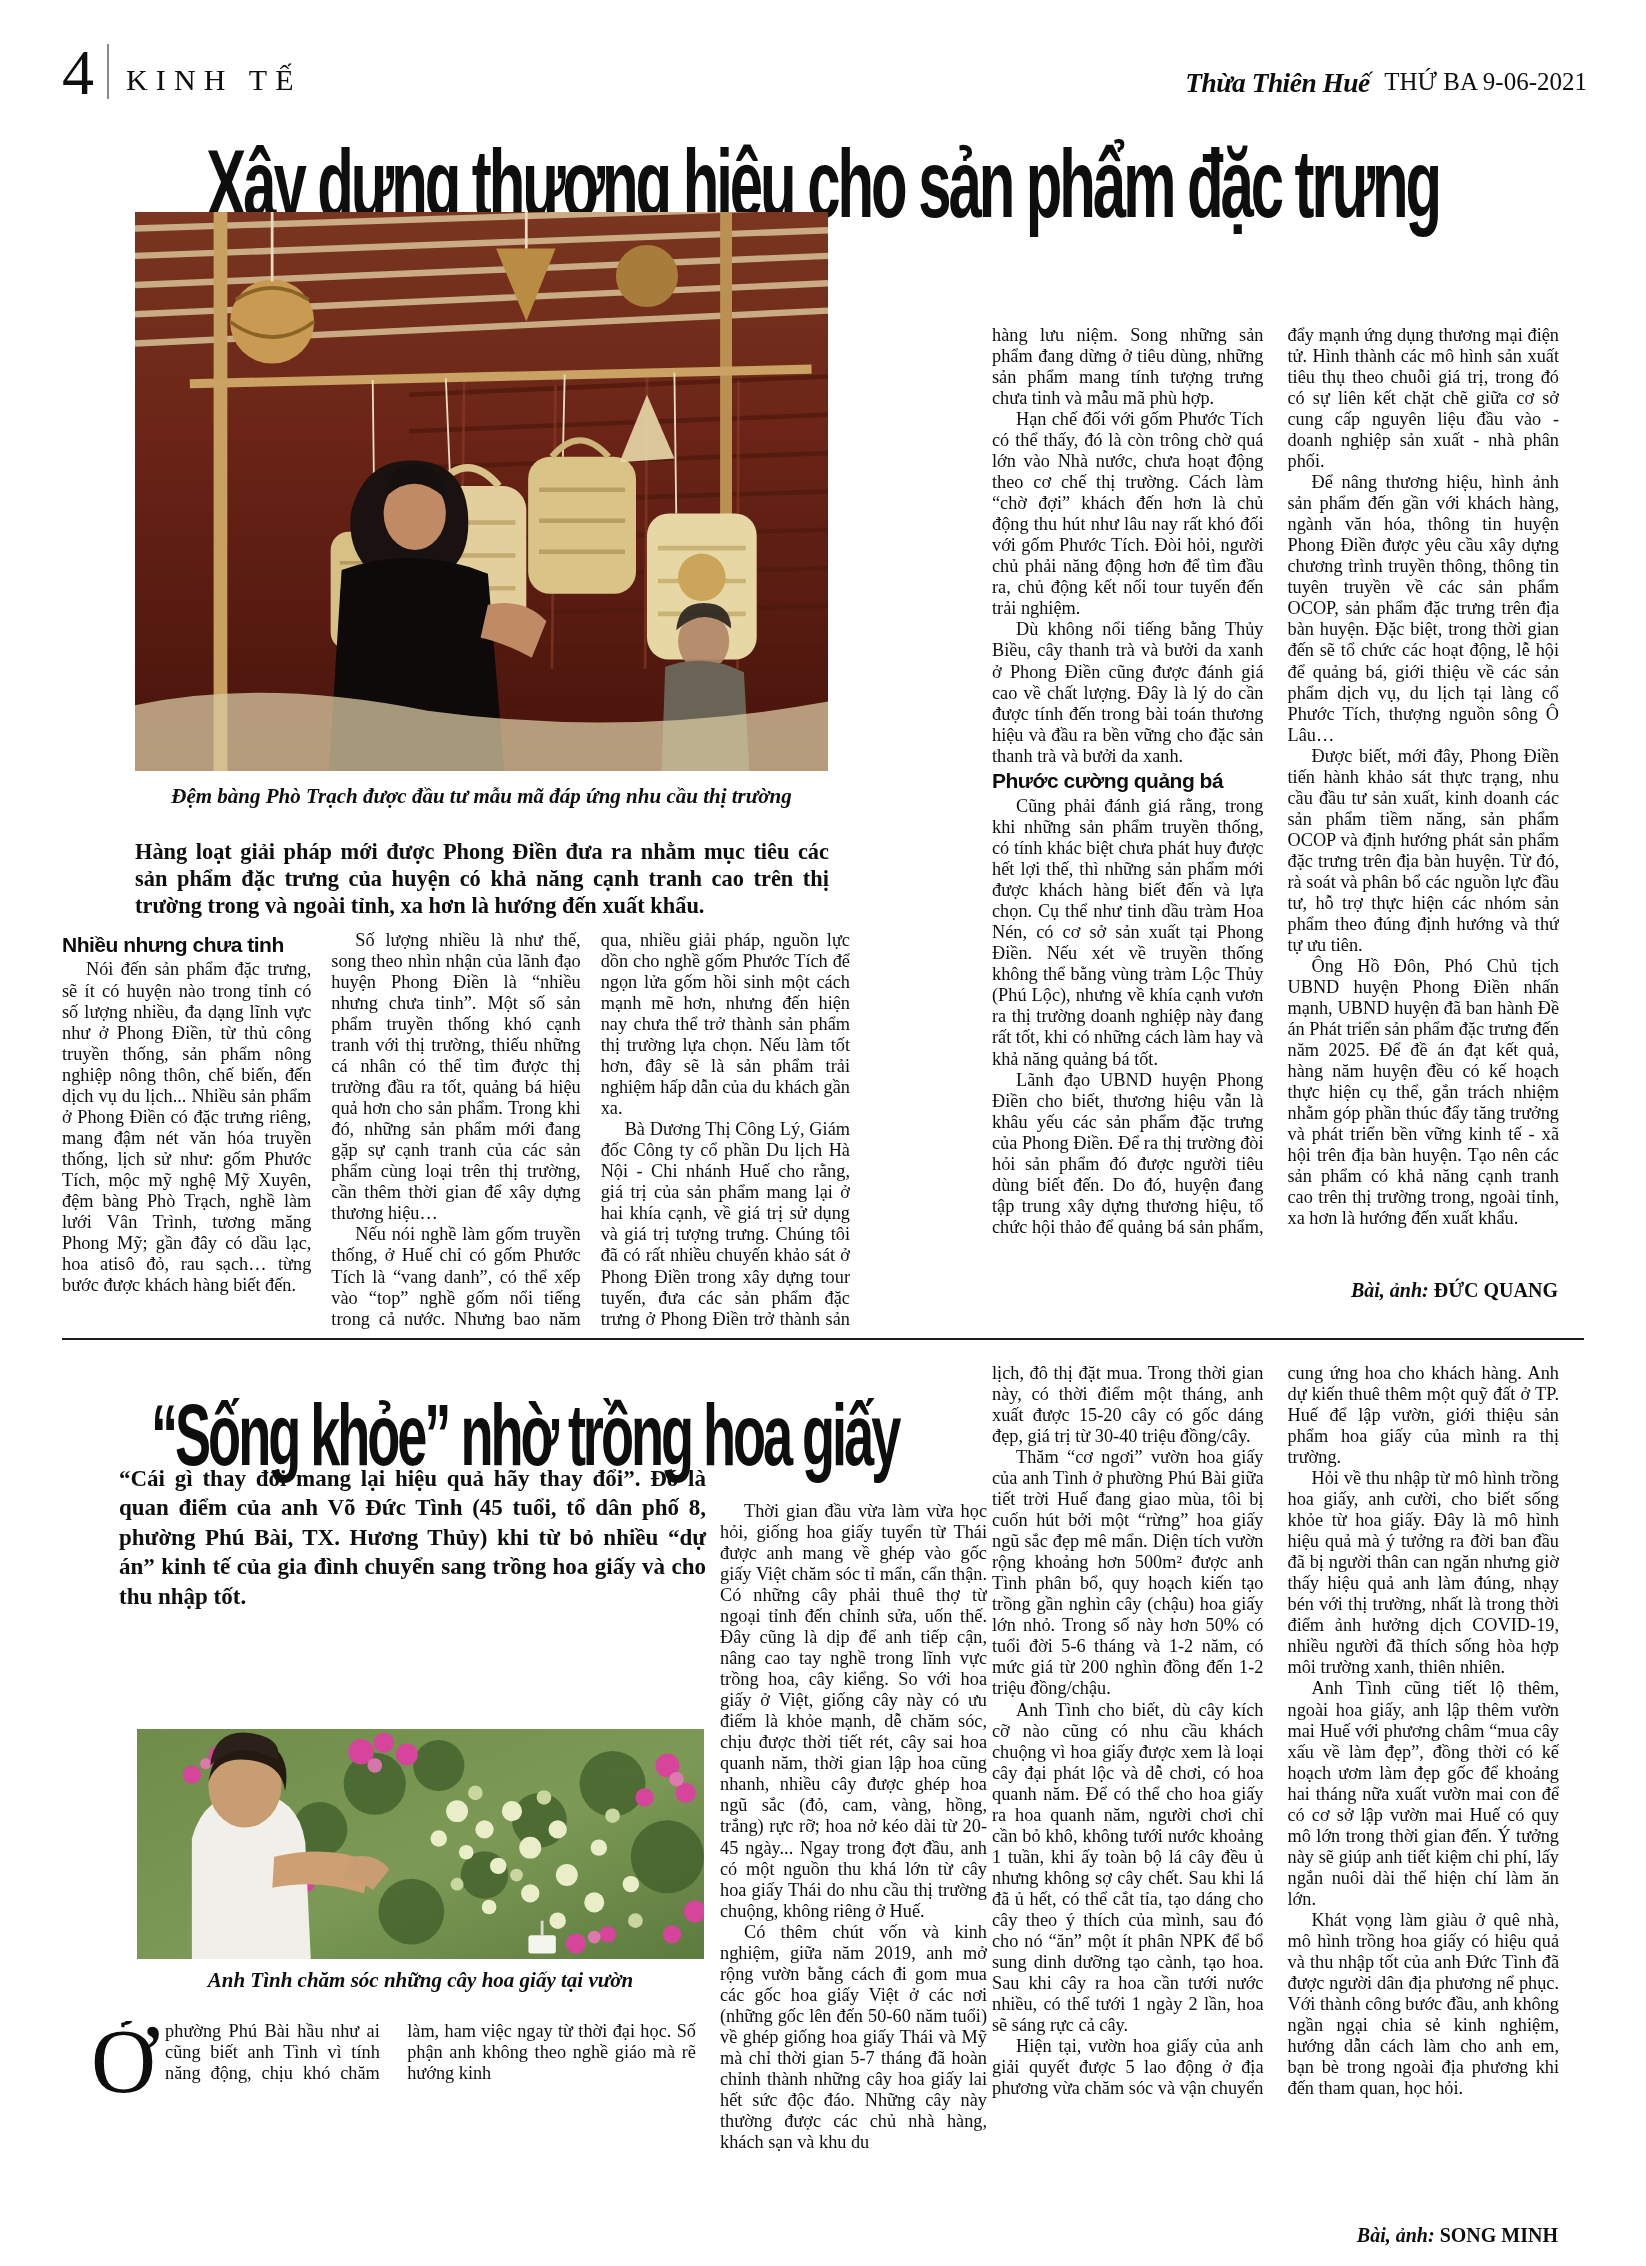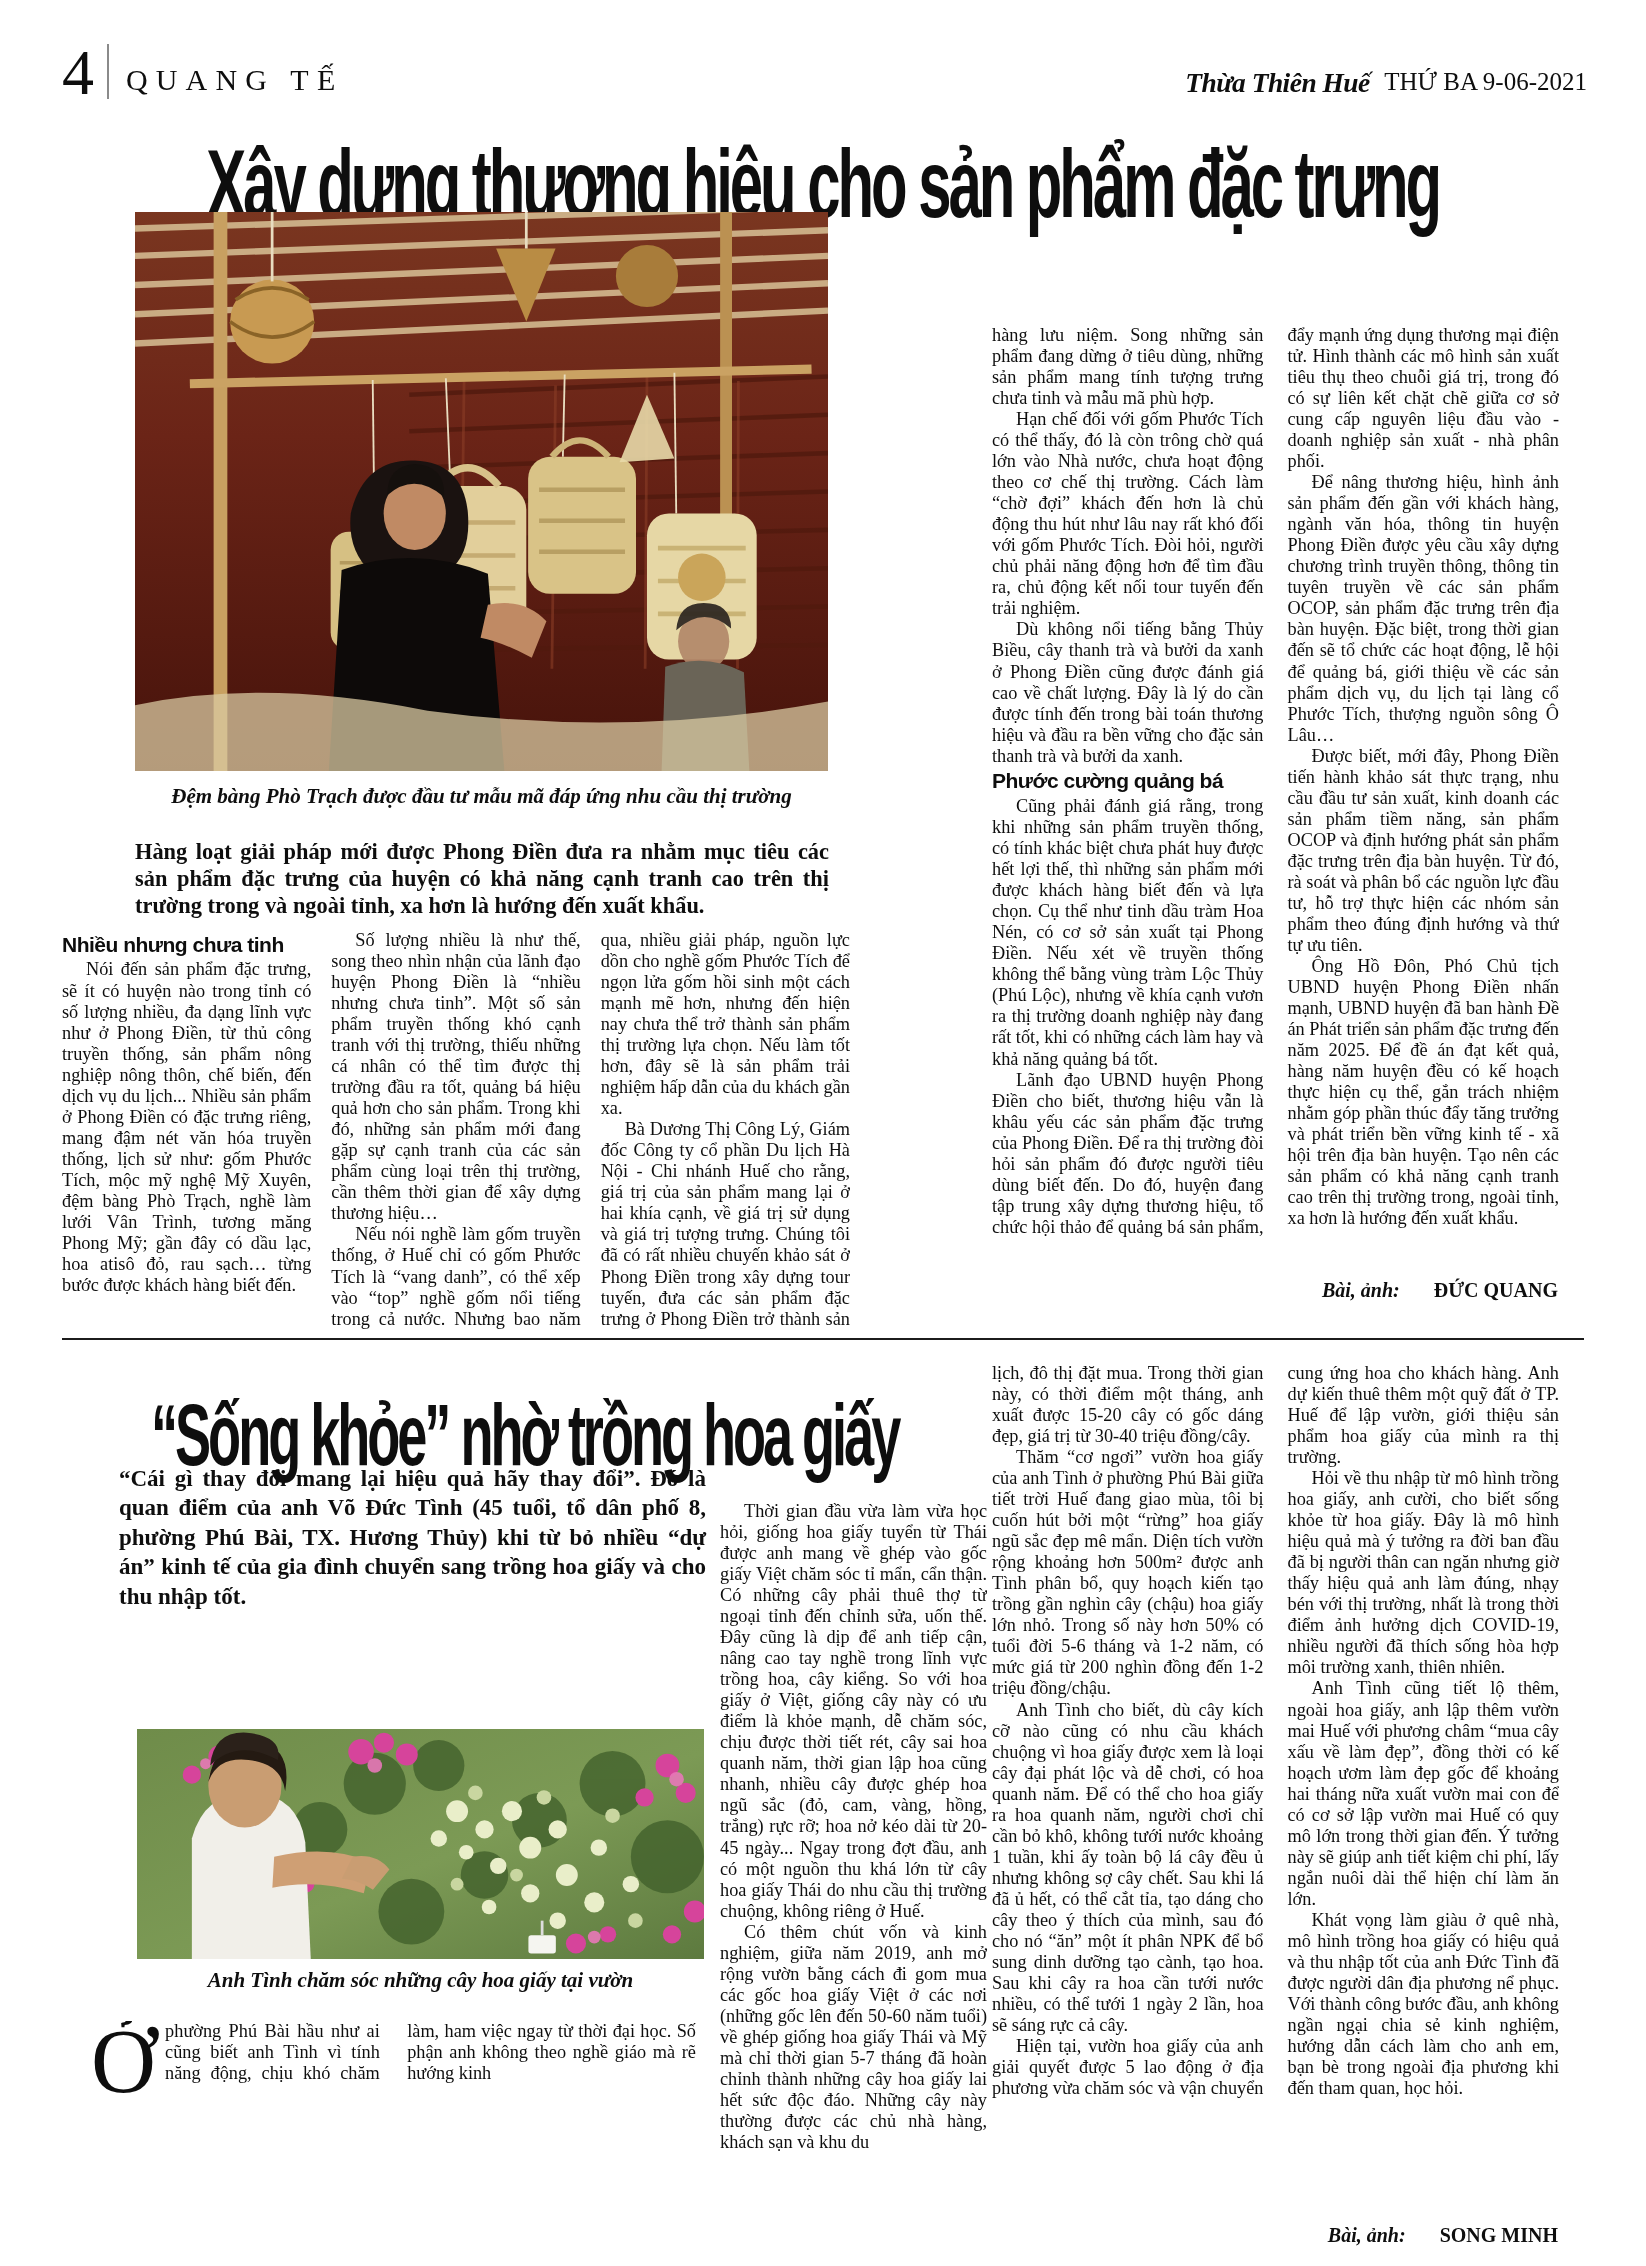--- a/index.html
+++ b/index.html
@@ -48,34 +48,34 @@
   }
   .block-a1-left  { position:absolute; left:62px;   top:930px; width:788px; height:408px; column-count:3; column-gap:20px; }
   .block-a1-right { position:absolute; left:992px; top:325px;  width:567px; height:950px; column-count:2; column-gap:24px; }
   .block-a2-mid   { position:absolute; left:720px;  top:1488px; width:267px; height:778px;margin-top:13px; }
   .block-a2-right { position:absolute; left:992px; top:1363px; width:567px; height:855px; column-count:2; column-gap:24px; }
   .block-a2-botleft { position:absolute; left:91px; top:2021px; width:605px; height:219px; column-count:2; column-gap:27.4px; }
   .dropcap { float:left; font-size:90px; line-height:0.76; padding:7.3px 9.1px 0 0; font-weight:400; }
   
   .byline { position:absolute; width:292px; text-align:right; font-size:20px; }
   .byline .label { font-style:italic; font-weight:bold; }
-  .byline .author { font-weight:bold;margin-left:29px; }
+  .byline .author { font-weight:bold; }
   .byline1 { left:1266px; top:1279px; }
   .byline2 { left:1266px; top:2224px; }
   .rule-mid { position:absolute; left:62px; top:1338px; width:1522px; height:1.8px; background:#1c1c1c; }
 </style>
 </head>
 <body>
 
 <div class="page">
 
   <div class="header">
     <div class="pagenum">4</div>
     <div class="head-divider"></div>
-    <div class="section-name">QUANG TẾ</div>
+    <div class="section-name">KINH TẾ</div>
     <div class="mast-group">
       <div class="masthead">Thừa Thiên Huế</div>
       <div class="pagedate">THỨ BA 9-06-2021</div>
     </div>
   </div>
 
   <div class="headline headline1">
     <span class="scale">Xây dựng thương hiệu cho sản phẩm đặc trưng</span>
   </div>
 

